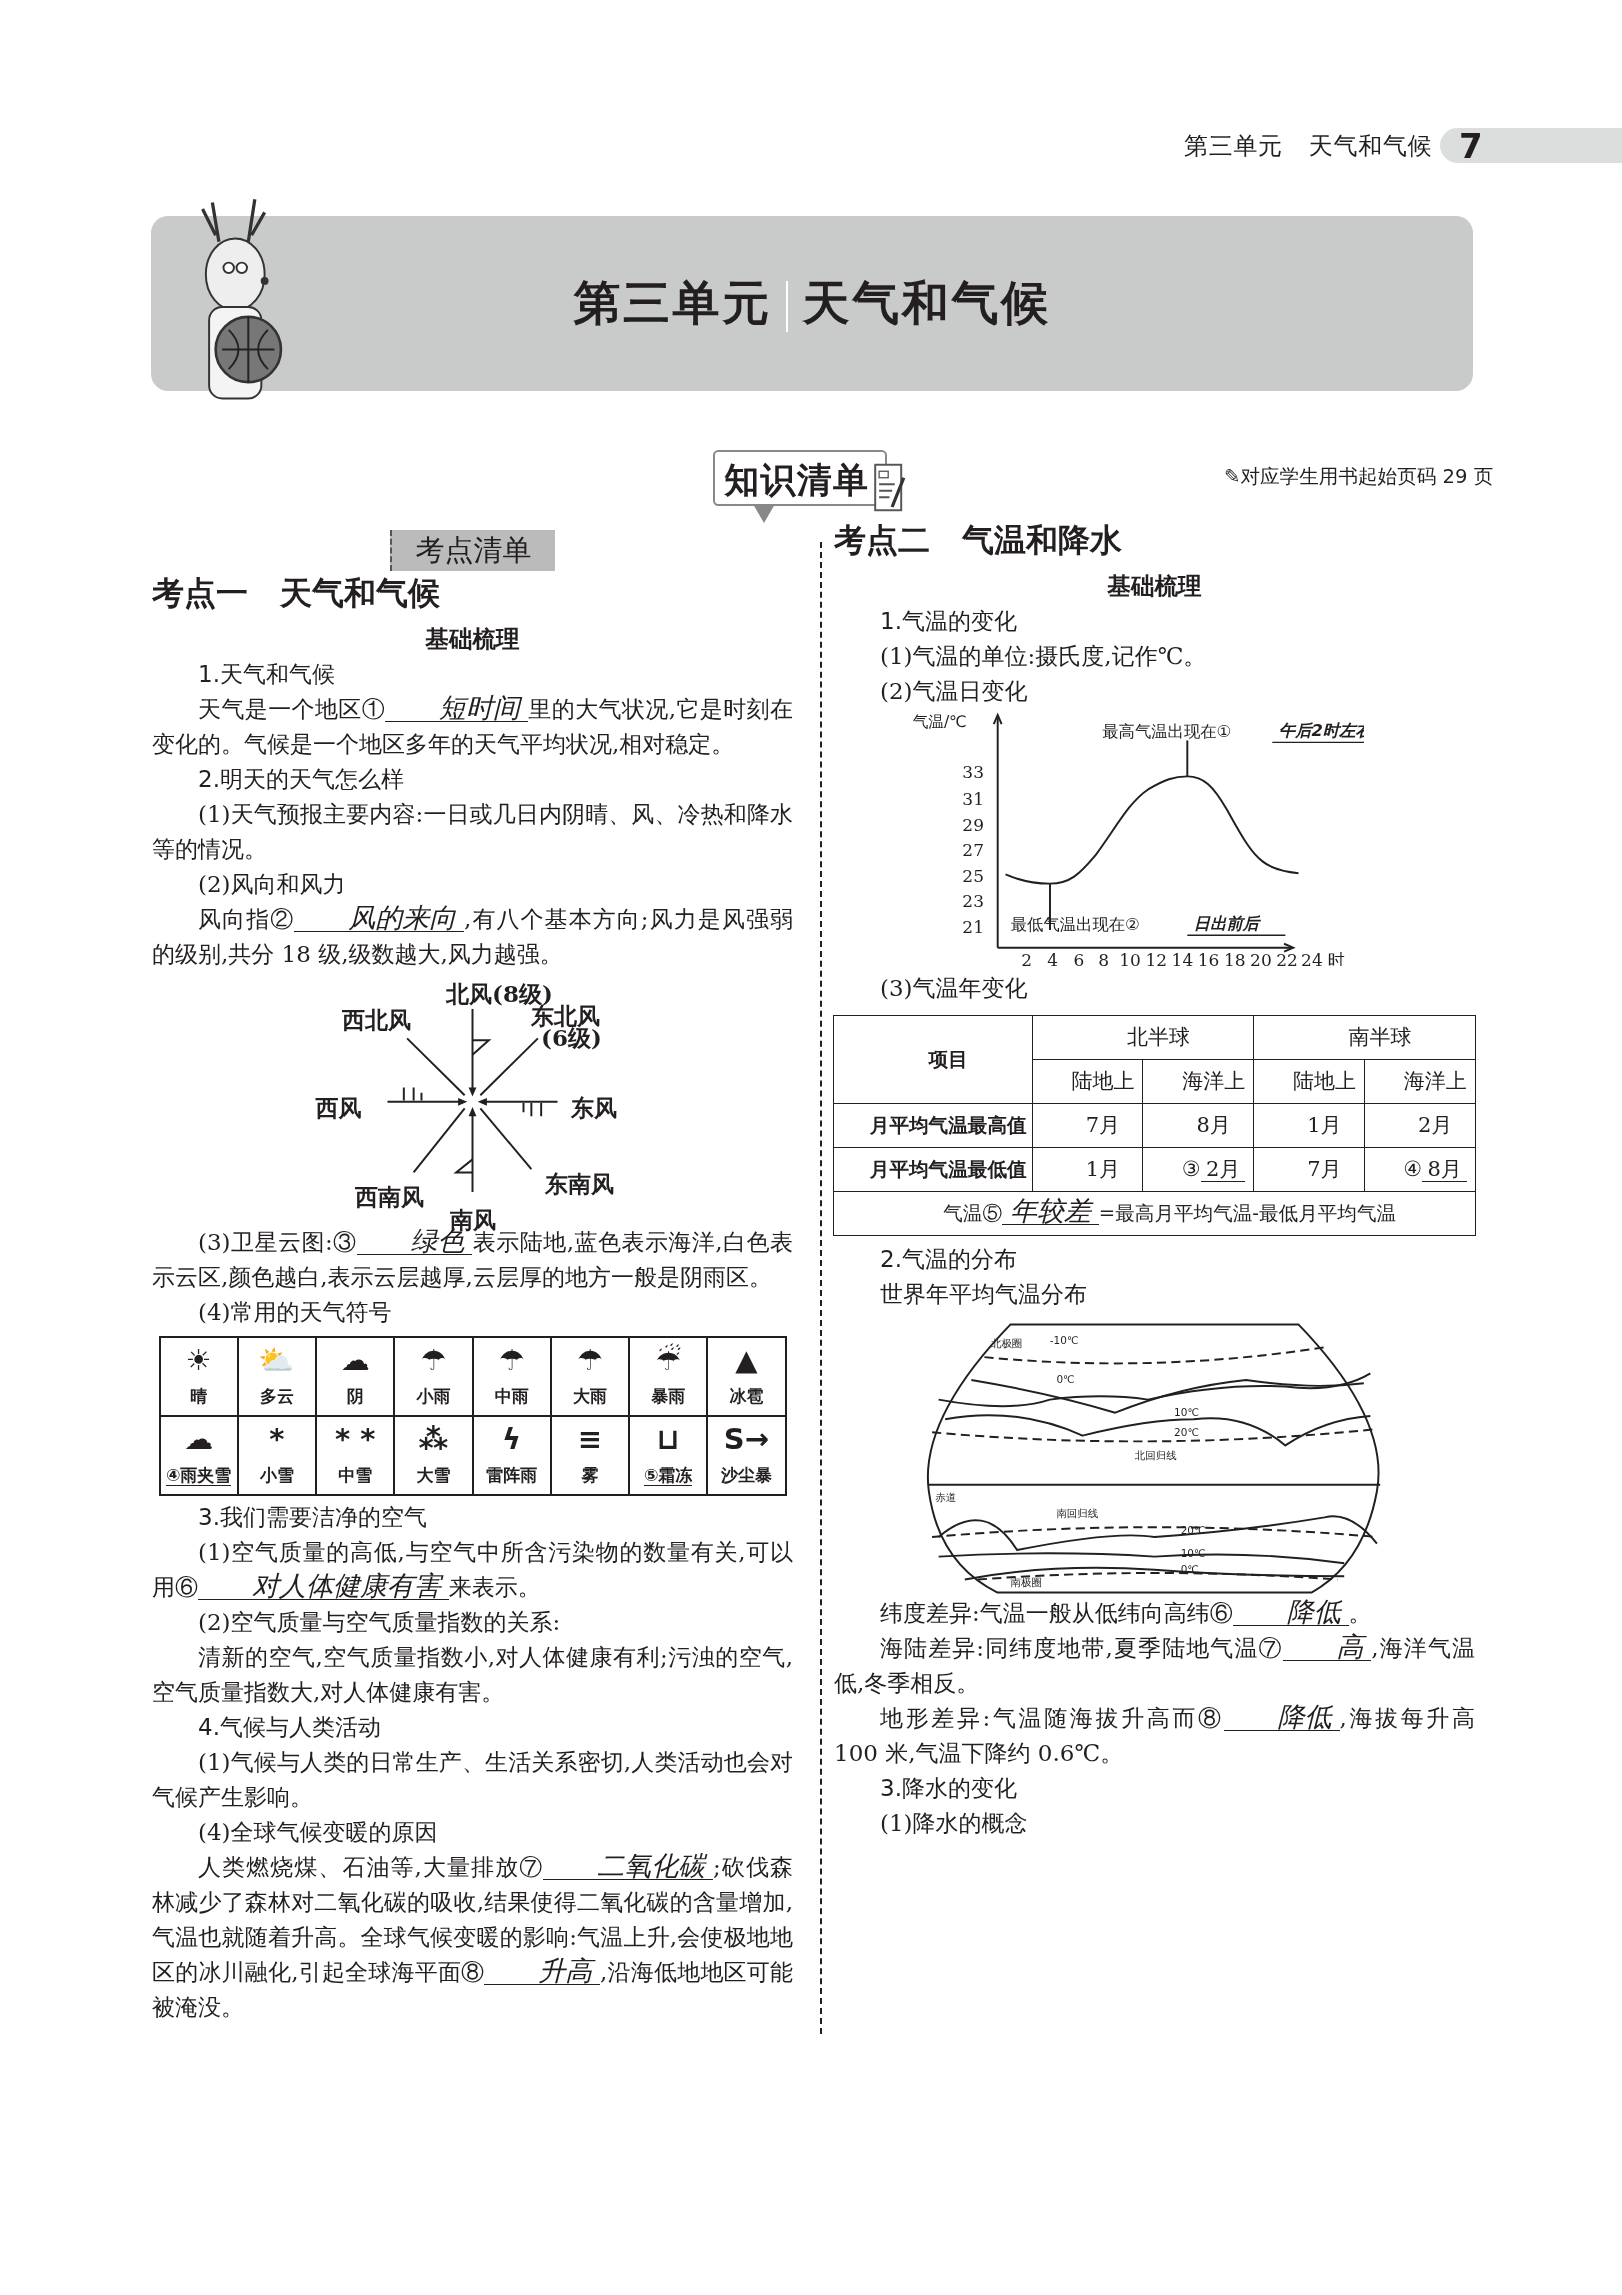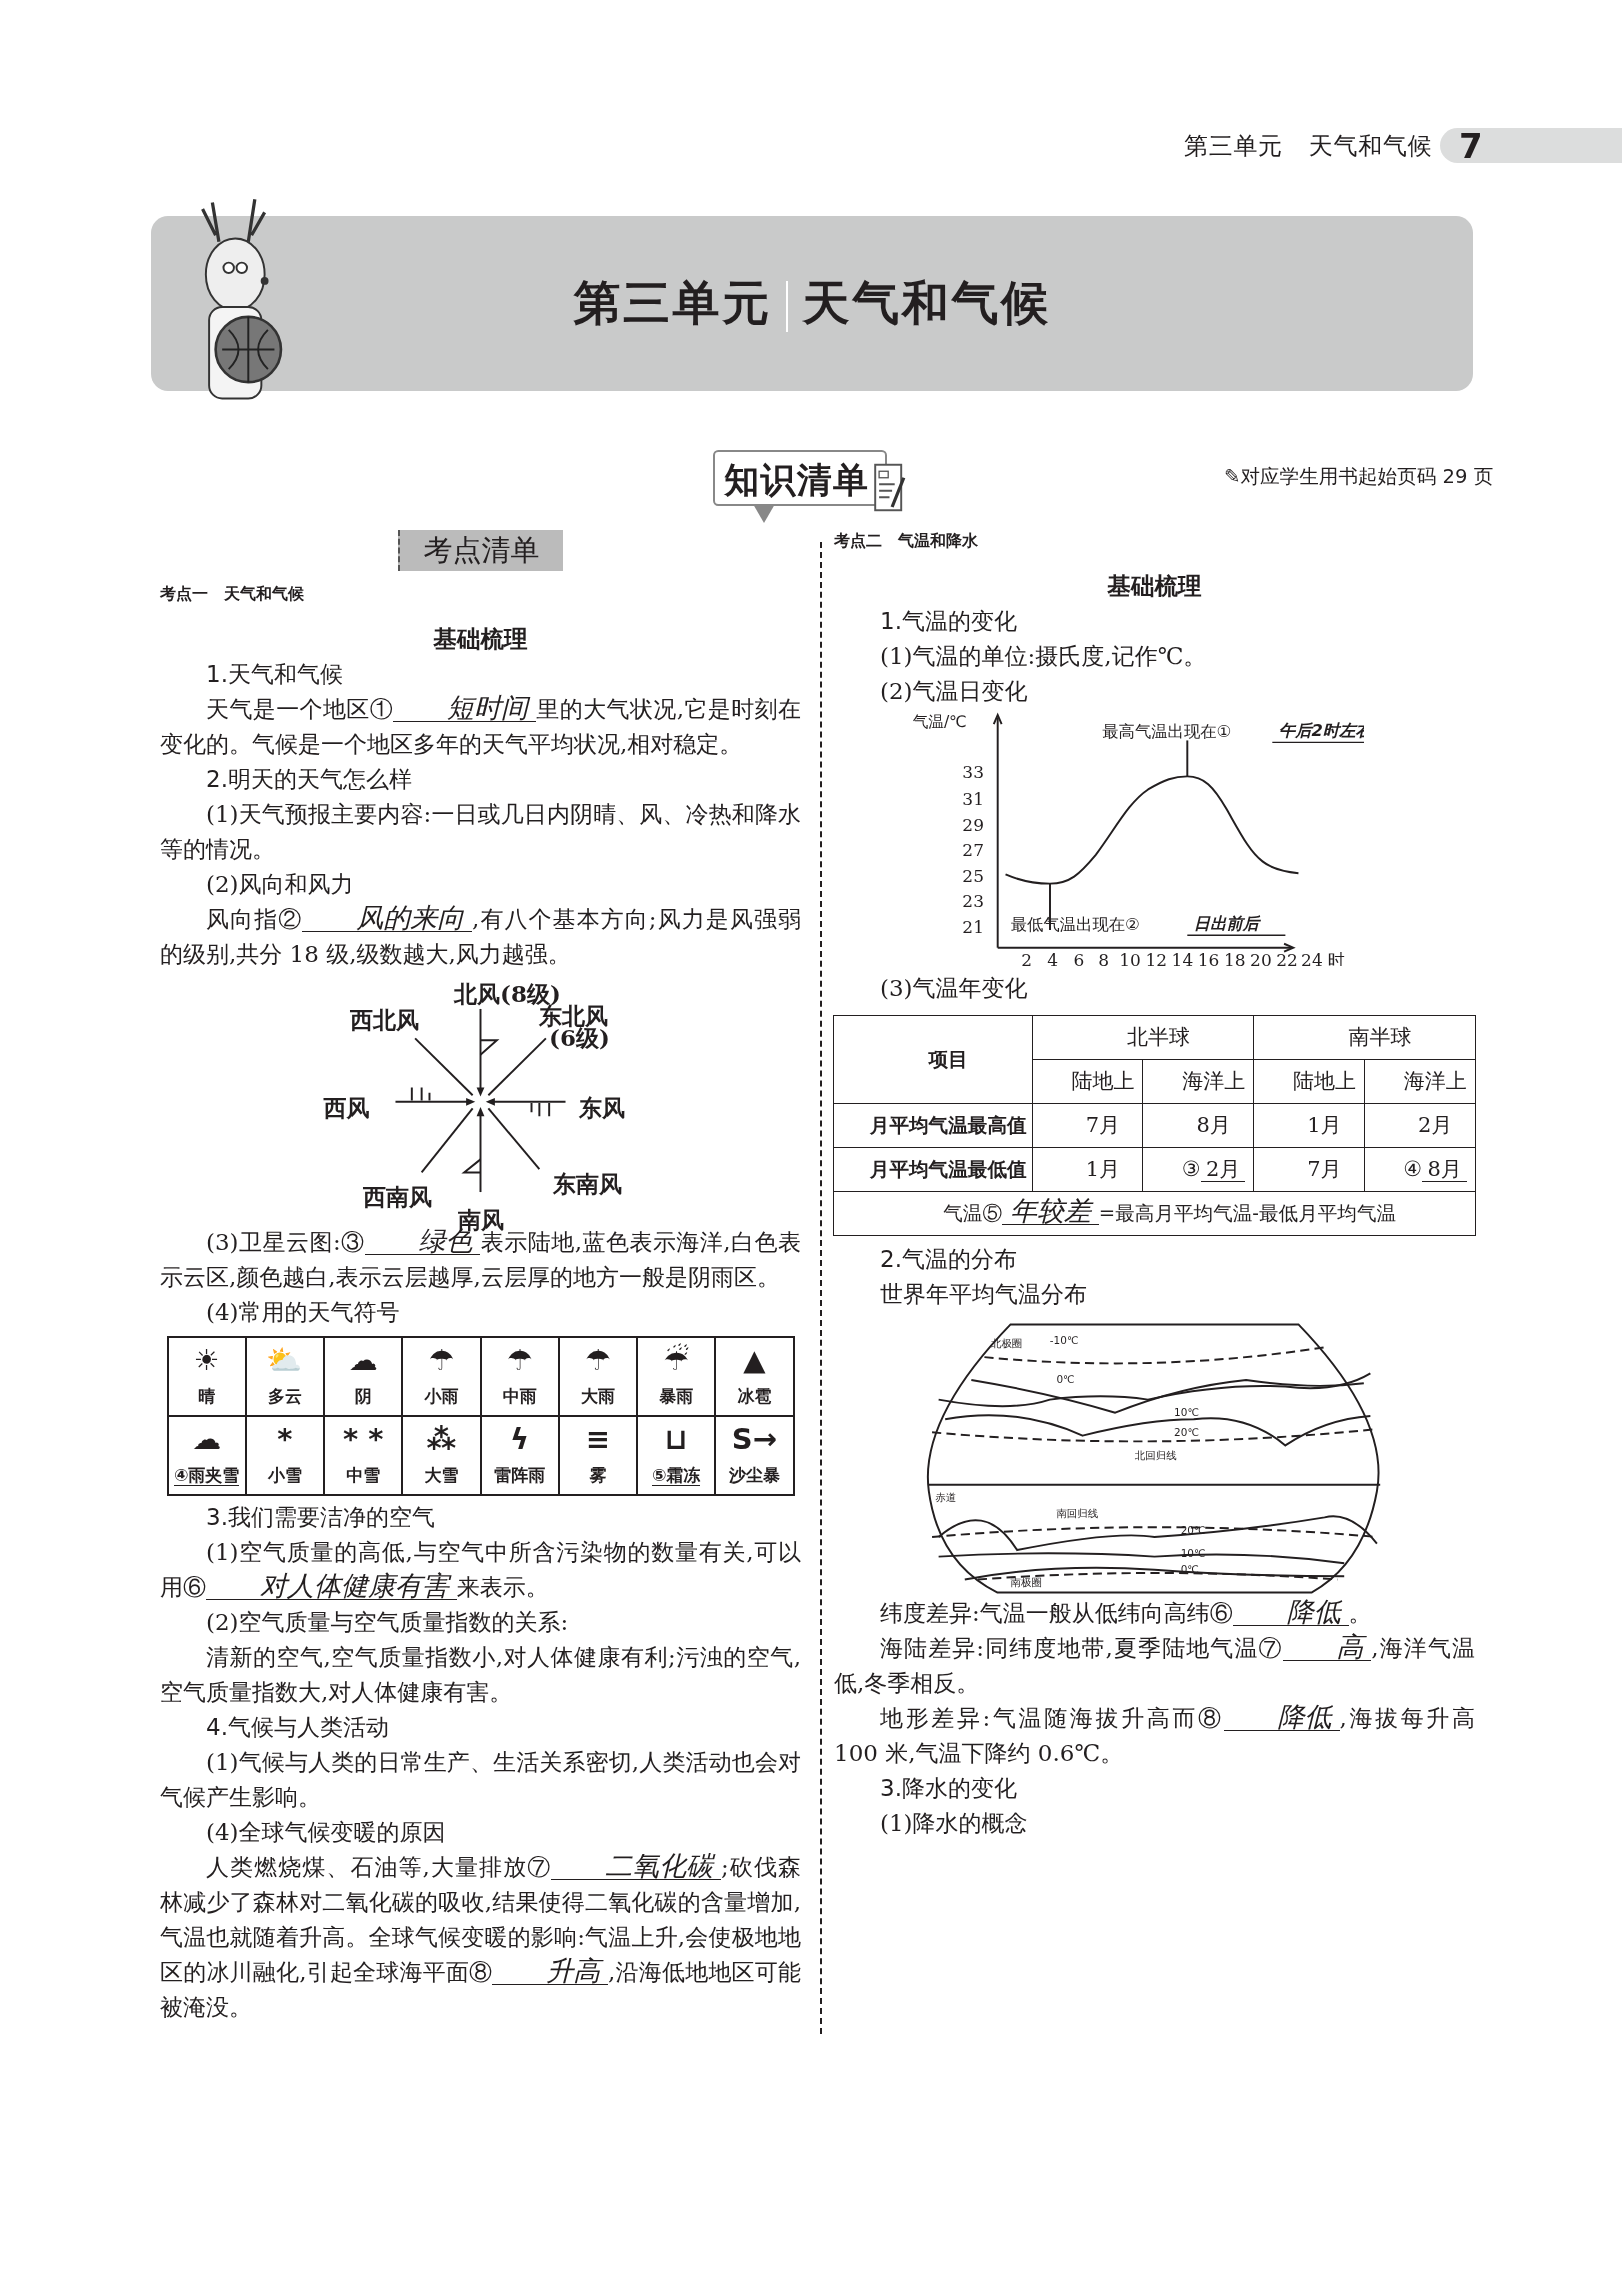--- a/index.html
+++ b/index.html
@@ -28,24 +28,24 @@
   #kb-label span { position:absolute; left:9.2px; top:5.2px; font-size:35px; font-weight:bold; letter-spacing:1.3px; }
   #kb-tail { left:753px; top:504px; width:0; height:0; border-left:11.8px solid transparent;
              border-right:11.8px solid transparent; border-top:19.6px solid #888; }
   #kb-scroll { left:870px; top:458px; width:39px; height:59px; }
   #ref-note { left:1224px; top:463px; font-size:19.6px; }
 
   
   #divider { left:820px; top:542px; height:1492px; border-left:2.6px dashed #231f20; }
 
   .col { position:absolute; font-size:23px; line-height:35px; }
-  #col-left { left:152px; top:530px; width:641px;margin-left:8px; }
+  #col-left { left:152px; top:530px; width:641px; }
   #col-right { left:834px; top:523px; width:641px; }
   .p { margin:0; text-indent:46px; text-align:justify; }
-  .h-kd { font-family:"DejaVu Sans","Liberation Sans",sans-serif; font-weight:bold; font-size:16px; margin:0; }
+  .h-kd { font-family:"DejaVu Sans","Liberation Sans",sans-serif; font-weight:bold; font-size:32px; margin:0; }
   .h-center { text-align:center; font-family:"DejaVu Sans","Liberation Sans",sans-serif; font-weight:bold; font-size:23.6px; margin:0; }
   .blank { display:inline-block; border-bottom:1.3px solid #231f20; padding:0 7.9px; font-style:italic; font-family:"DejaVu Sans","Liberation Sans",sans-serif; font-size:27px; line-height:26px; }
   .badge-kd { display:inline-block; background:#bbb; padding:0 23.6px; font-size:29px; font-family:"DejaVu Sans","Liberation Sans",sans-serif; line-height:41px; border-left:2px dashed #555; }
 
   
   .wind { position:relative; width:327px; height:249px; margin:3.9px auto 0 auto; font-size:18.3px; }
   .wind .lbl { position:absolute; font-family:"DejaVu Serif",serif; font-weight:bold; font-size:23px; }
 
   
   table.sym { border-collapse:collapse; width:628px; margin:6.5px auto 0 6.5px; }

